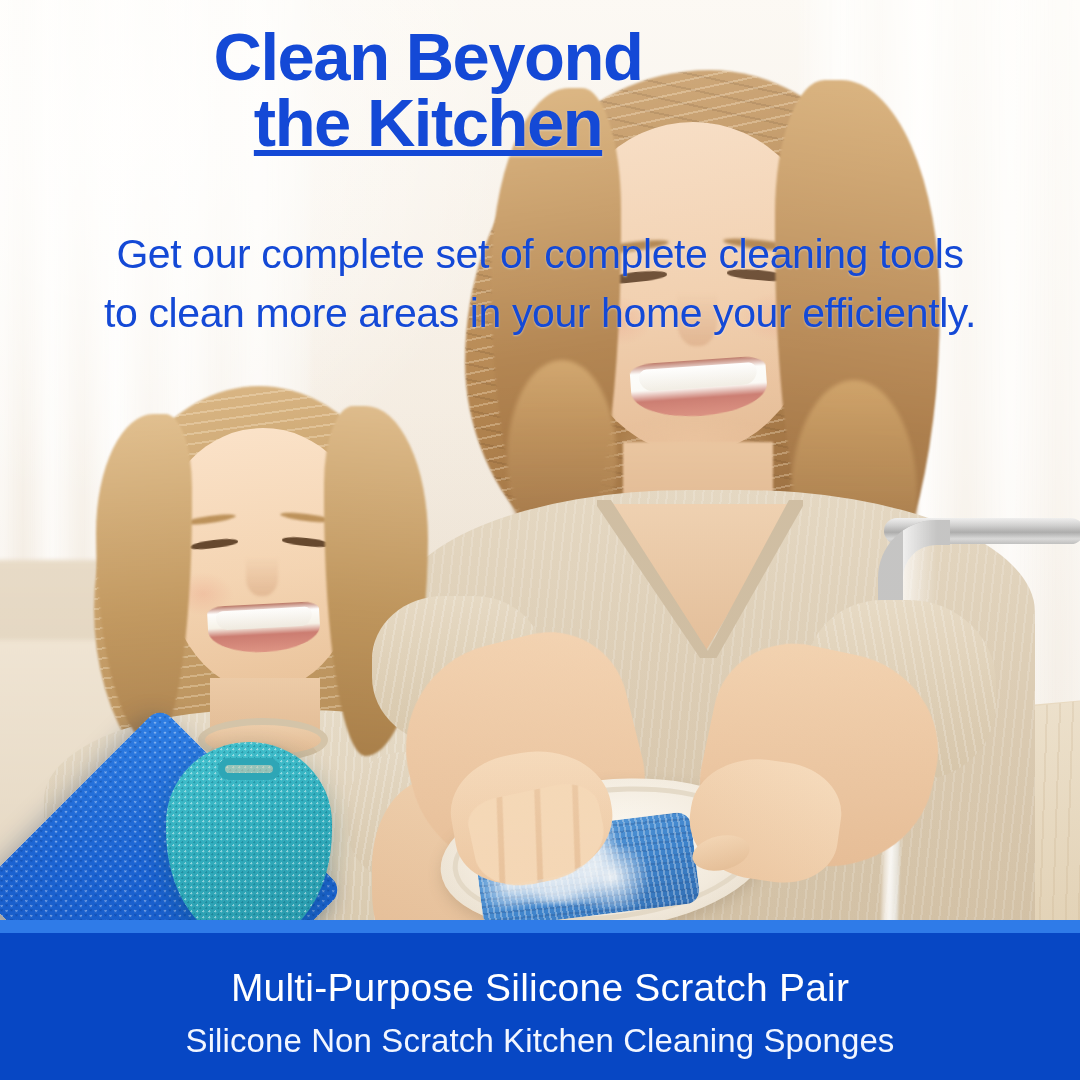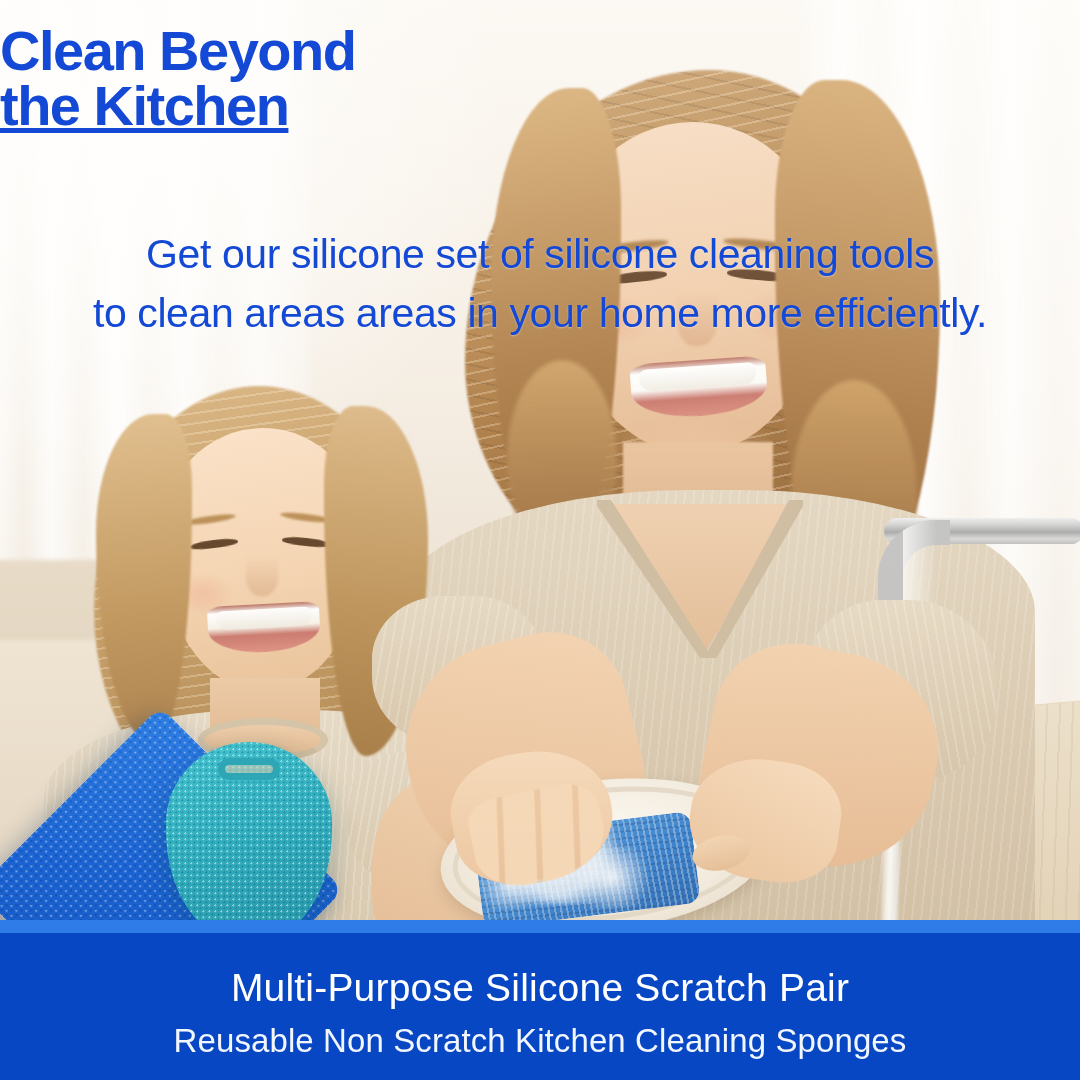--- a/index.html
+++ b/index.html
@@ -391,23 +391,23 @@
   
   .photo-grade {
     position:absolute; inset:0;
     background:linear-gradient(180deg, rgba(255,252,246,.22) 0%, rgba(255,250,240,.05) 40%, rgba(225,205,175,.10) 100%);
     pointer-events:none;
   }
 
   
   .headline {
     position:absolute; left:0; top:24px; width:856px;
-    text-align:left;
+    text-align:center;
     font-weight:700;
-    font-size:56px;
+    font-size:67px;
     line-height:0.98;
     letter-spacing:-1.5px;
     color:#1449d6;
     text-shadow:0 1px 2px rgba(255,255,255,.45);
   }
   .headline .l2 { display:block;text-decoration:underline; }
 
   .subhead {
     position:absolute; left:0; top:225px; width:1080px;
     text-align:center;
@@ -538,22 +538,22 @@
     <div class="sponge-oval"></div>
     <div class="sponge-oval-slot"></div>
   </div>
 
   <div class="headline">
     <span>Clean Beyond</span>
     <span class="l2">the Kitchen</span>
   </div>
 
   <div class="subhead">
-    <span>Get our silicone set of silicone cleaning tools</span>
-    <span class="s2">to clean areas areas in your home more efficiently.</span>
+    <span>Get our complete set of complete cleaning tools</span>
+    <span class="s2">to clean more areas in your home your efficiently.</span>
   </div>
 
   <div class="banner-stripe"></div>
   <div class="banner"></div>
   <div class="banner-title">Multi-Purpose Silicone Scratch Pair</div>
-  <div class="banner-sub">Reusable Non Scratch Kitchen Cleaning Sponges</div>
+  <div class="banner-sub">Silicone Non Scratch Kitchen Cleaning Sponges</div>
 
 </div>
 
 </body></html>

